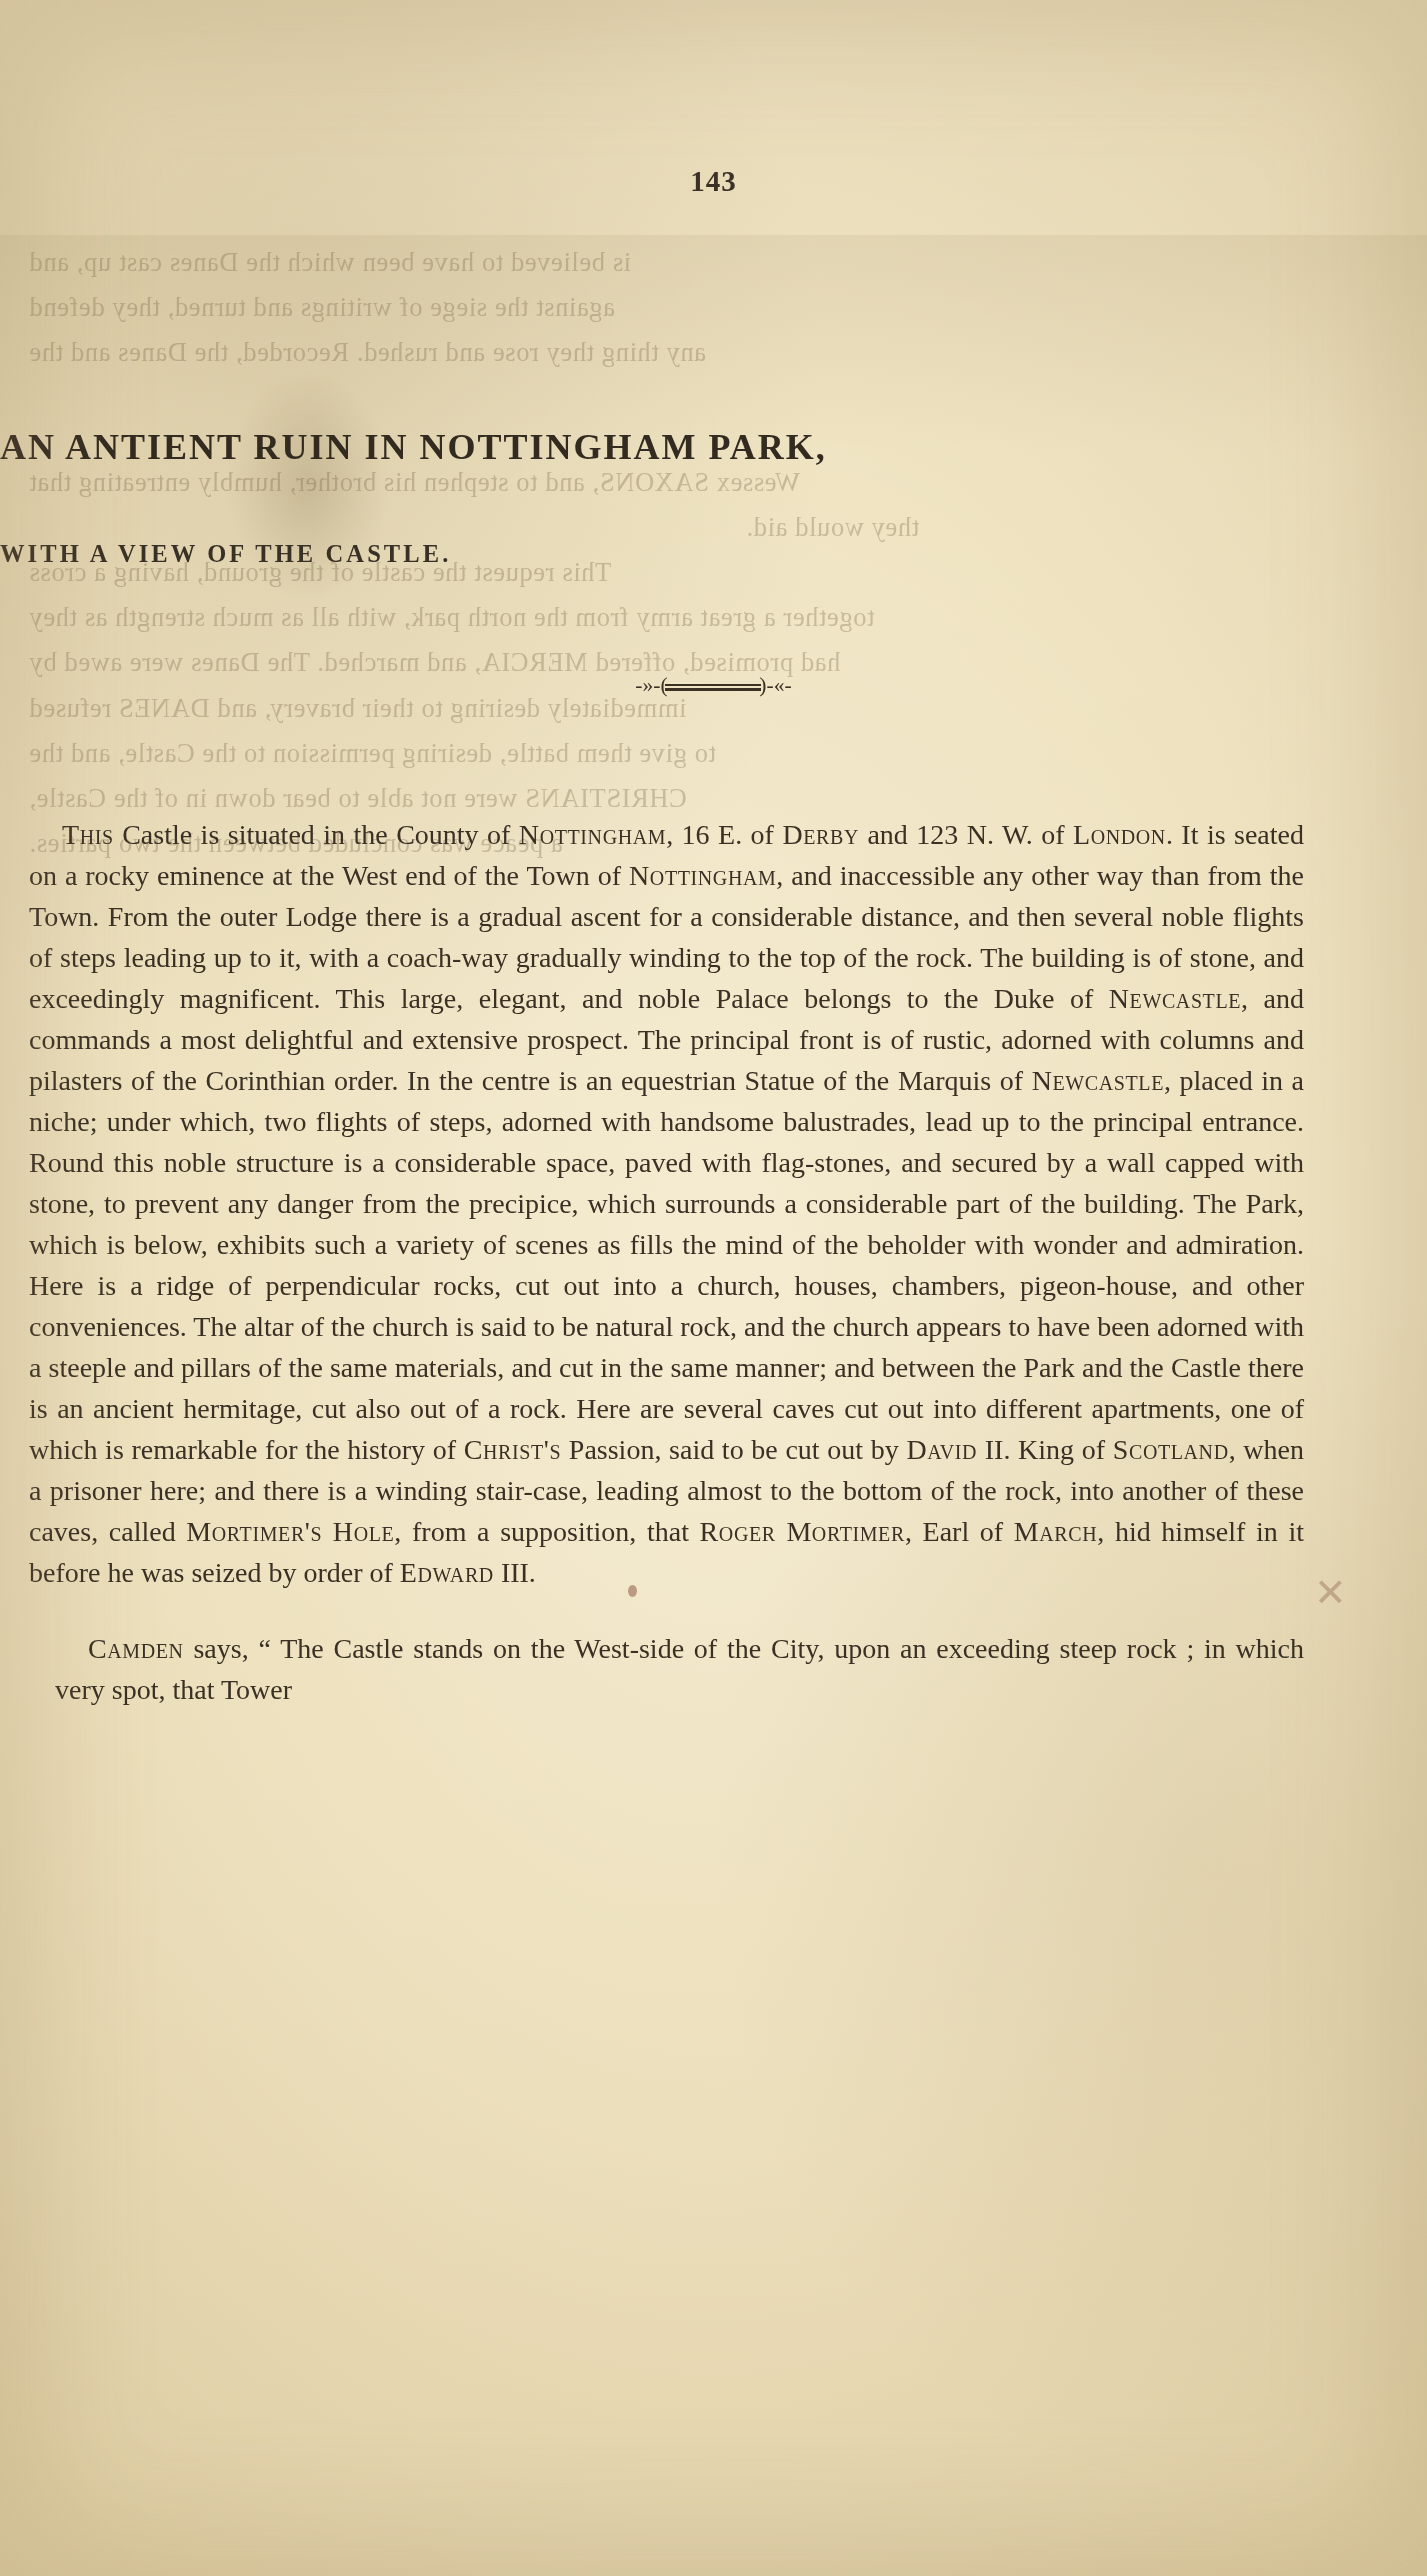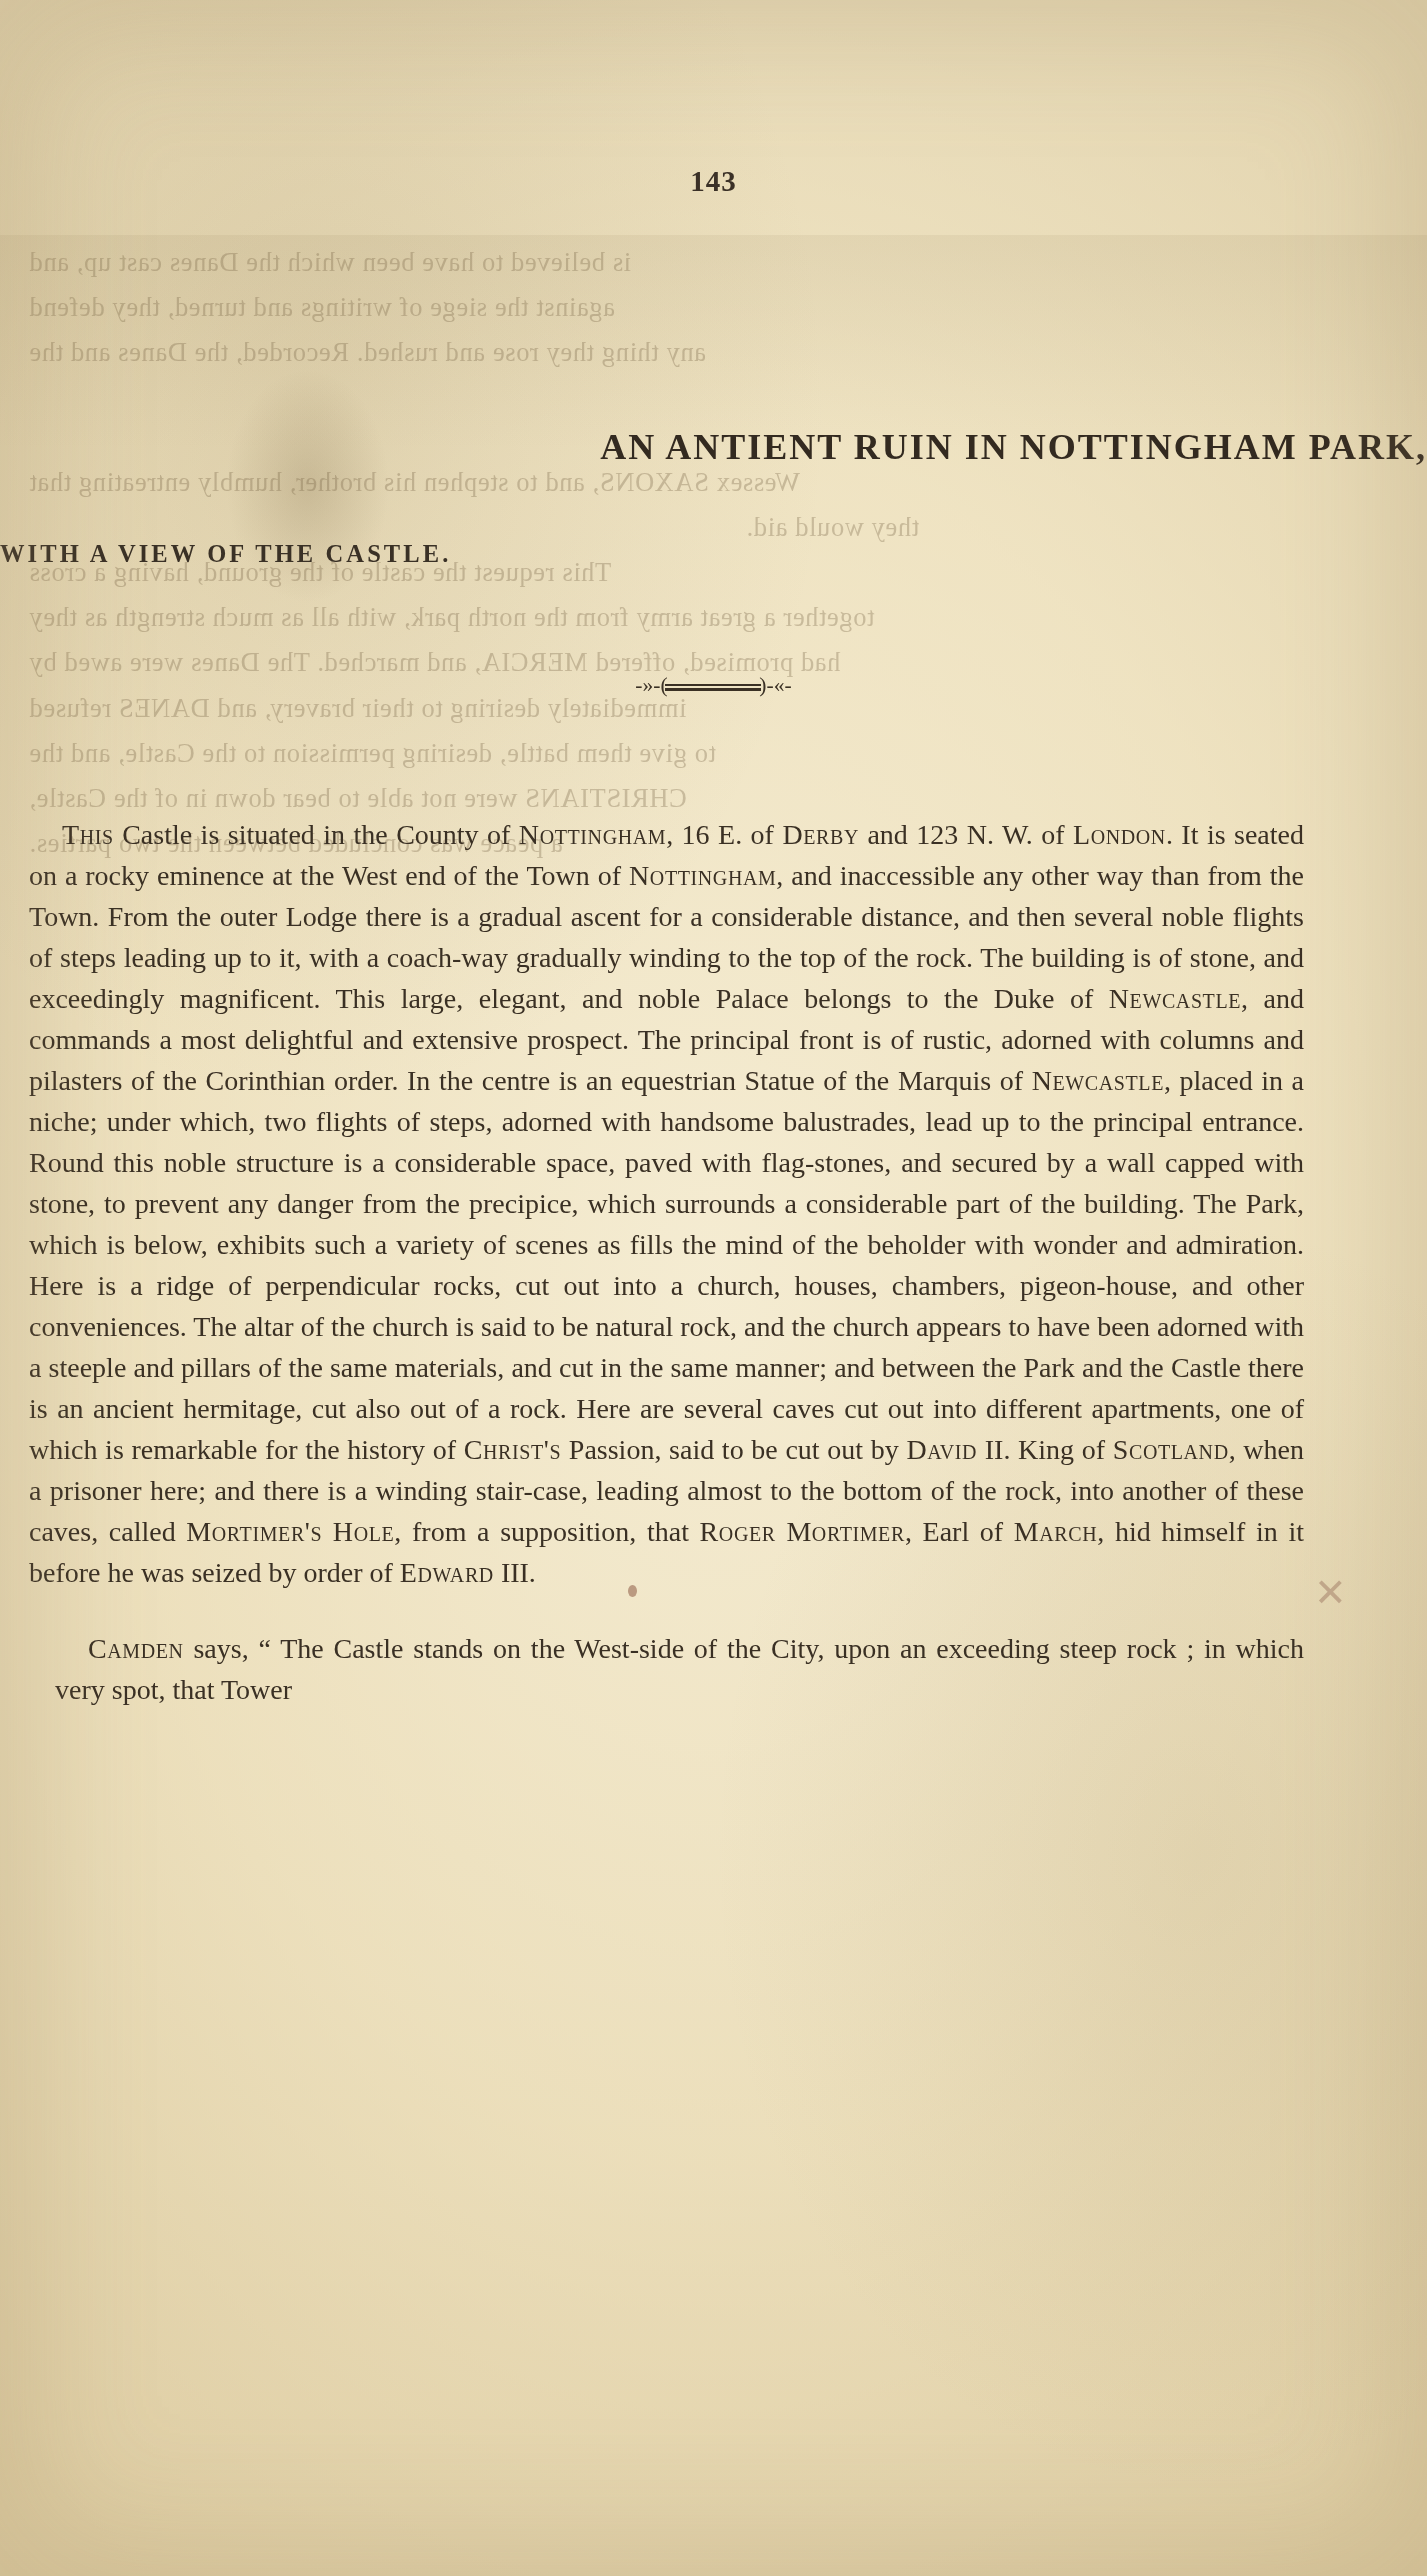--- a/index.html
+++ b/index.html
@@ -77,21 +77,21 @@
     letter-spacing: 1px;
     color: #3b3127;
     font-weight: bold;
   }
 
   #title {
     position: absolute;
     top: 402px;
     left: 0;
     width: 1427px;
-    text-align: right;
+    text-align: left;
     font-size: 36px;
     letter-spacing: 2px;
     color: #332a20;
   }
 
   #subtitle {
     position: absolute;
     top: 520px;
     left: 0;
     width: 1427px;

